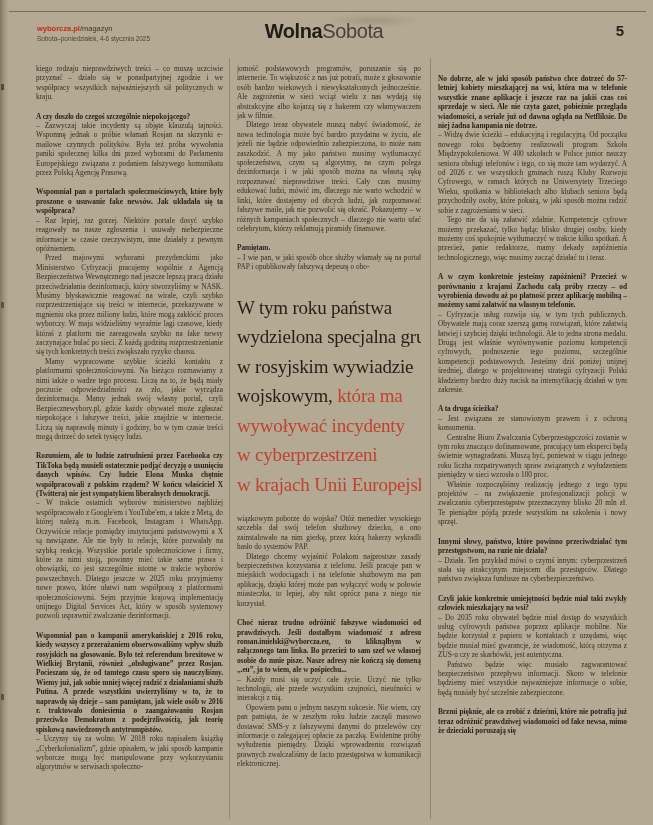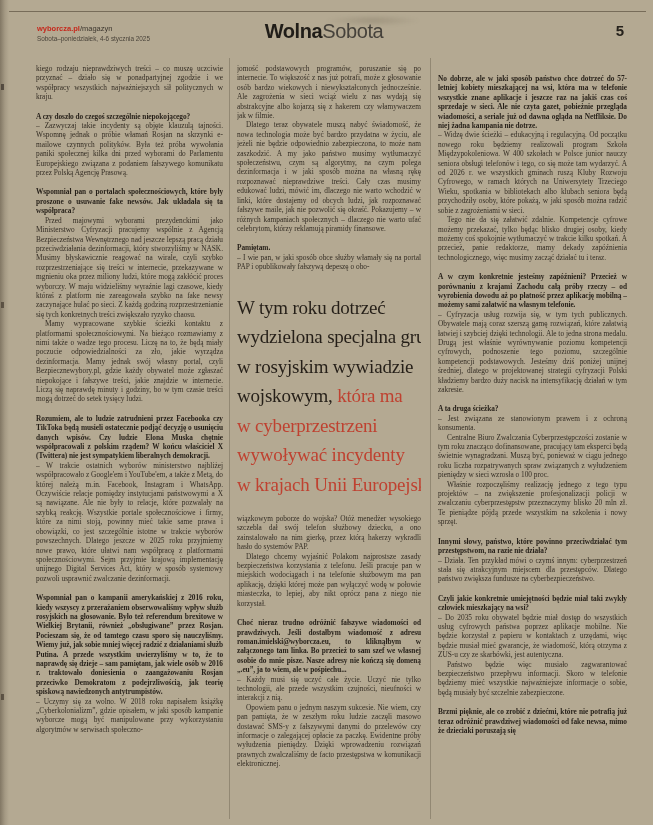--- a/index.html
+++ b/index.html
@@ -95,39 +95,40 @@
   </div>
 
   <div class="vrule vrule-1"></div>
   <div class="vrule vrule-2"></div>
 
   <div class="col col-1">
       <p class="pc">kiego rodzaju nieprawdziwych treści – co muszę uczciwie przyznać – działo się w ponadpartyjnej zgodzie i we współpracy wszystkich najważniejszych sił politycznych w kraju.</p>
       <p class="qst">A czy doszło do czegoś szczególnie niepokojącego?</p>
       <p class="pa">– Zazwyczaj takie incydenty są objęte klauzulą tajności. Wspomnę jednak o próbie włamań Rosjan na skrzynki e-mailowe czynnych polityków. Była też próba wywołania paniki społecznej kilka dni przed wyborami do Parlamentu Europejskiego związana z podaniem fałszywego komunikatu przez Polską Agencję Prasową.</p>
       <p class="qst">Wspomniał pan o portalach społecznościowych, które były proszone o usuwanie fake newsów. Jak układała się ta współpraca?</p>
+      <p class="pa">– Raz lepiej, raz gorzej. Niektóre portale dosyć szybko reagowały na nasze zgłoszenia i usuwały niebezpieczne informacje w czasie rzeczywistym, inne działały z pewnym opóźnieniem.</p>
       <p class="pp">Przed majowymi wyborami prezydenckimi jako Ministerstwo Cyfryzacji pracujemy wspólnie z Agencją Bezpieczeństwa Wewnętrznego nad jeszcze lepszą pracą działu przeciwdziałania dezinformacji, który stworzyliśmy w NASK. Musimy błyskawicznie reagować na wirale, czyli szybko rozprzestrzeniające się treści w internecie, przekazywane w mgnieniu oka przez miliony ludzi, które mogą zakłócić proces wyborczy. W maju widzieliśmy wyraźnie lagi czasowe, kiedy któraś z platform nie zareagowała szybko na fake newsy zaczynające hulać po sieci. Z każdą godziną rozprzestrzenianie się tych konkretnych treści zwiększało ryzyko chaosu.</p>
       <p class="pp">Mamy wypracowane szybkie ścieżki kontaktu z platformami społecznościowymi. Na bieżąco rozmawiamy z nimi także o wadze tego procesu. Liczę na to, że będą miały poczucie odpowiedzialności za zło, jakie wyrządza dezinformacja. Mamy jednak swój własny portal, czyli Bezpiecznewybory.pl, gdzie każdy obywatel może zgłaszać niepokojące i fałszywe treści, jakie znajdzie w internecie. Liczą się naprawdę minuty i godziny, bo w tym czasie treści mogą dotrzeć do setek tysięcy ludzi.</p>
       <p class="qst">Rozumiem, ale to ludzie zatrudnieni przez Facebooka czy TikToka będą musieli ostatecznie podjąć decyzję o usunięciu danych wpisów. Czy ludzie Elona Muska chętnie współpracowali z polskim rządem? W końcu właściciel X (Twittera) nie jest sympatykiem liberalnych demokracji.</p>
       <p class="pa">– W trakcie ostatnich wyborów ministerstwo najbliżej współpracowało z Google'em i YouTube'em, a także z Metą, do której należą m.in. Facebook, Instagram i WhatsApp. Oczywiście relacje pomiędzy instytucjami państwowymi a X są nawiązane. Ale nie były to relacje, które pozwalały na szybką reakcję. Wszystkie portale społecznościowe i firmy, które za nimi stoją, powinny mieć takie same prawa i obowiązki, co jest szczególnie istotne w trakcie wyborów powszechnych. Dlatego jeszcze w 2025 roku przyjmiemy nowe prawo, które ułatwi nam współpracę z platformami społecznościowymi. Sejm przyjmie krajową implementację unijnego Digital Services Act, który w sposób systemowy pozwoli usprawnić zwalczanie dezinformacji.</p>
       <p class="qst">Wspomniał pan o kampanii amerykańskiej z 2016 roku, kiedy wszyscy z przerażaniem obserwowaliśmy wpływ służb rosyjskich na głosowanie. Było też referendum brexitowe w Wielkiej Brytanii, również „obsługiwane” przez Rosjan. Pocieszam się, że od tamtego czasu sporo się nauczyliśmy. Wiemy już, jak sobie mniej więcej radzić z działaniami służb Putina. A przede wszystkim uwierzyliśmy w to, że to naprawdę się dzieje – sam pamiętam, jak wiele osób w 2016 r. traktowało doniesienia o zaangażowaniu Rosjan przeciwko Demokratom z podejrzliwością, jak teorię spiskową nawiedzonych antytrumpistów.</p>
       <p class="pa">– Uczymy się za wolno. W 2018 roku napisałem książkę „Cyberkolonializm”, gdzie opisałem, w jaki sposób kampanie wyborcze mogą być manipulowane przy wykorzystaniu algorytmów w serwisach społeczno-</p>
     </div>
   <div class="col col-2">
       <p class="pc">jomość podstawowych programów, poruszanie się po internecie. To większość z nas już potrafi, może z głosowanie osób bardzo wiekowych i niewykształconych jednocześnie. Ale zagrożenia w sieci wciąż wielu z nas wydają się abstrakcyjne albo kojarzą się z hakerem czy włamywaczem jak w filmie.</p>
       <p class="pp">Dlatego teraz obywatele muszą nabyć świadomość, że nowa technologia może być bardzo przydatna w życiu, ale jeżeli nie będzie odpowiednio zabezpieczona, to może nam zaszkodzić. A my jako państwo musimy wytłumaczyć społeczeństwu, czym są algorytmy, na czym polega dezinformacja i w jaki sposób można na własną rękę rozpoznawać nieprawdziwe treści. Cały czas musimy edukować ludzi, mówić im, dlaczego nie warto wchodzić w linki, które dostajemy od obcych ludzi, jak rozpoznawać fałszywe maile, jak nie pozwolić się okraść. Pokazujemy – w różnych kampaniach społecznych – dlaczego nie warto ufać celebrytom, którzy reklamują piramidy finansowe.</p>
       <p class="qst">Pamiętam.</p>
       <p class="pa">– I wie pan, w jaki sposób obce służby włamały się na portal PAP i opublikowały fałszywą depeszę o obo-</p>
       <div class="pullquote">
-        <div class="pq-line"><span class="pq-dark">W tym roku dotrzeć</span></div>
+        <div class="pq-line"><span class="pq-dark">W tym roku państwa</span></div>
         <div class="pq-line"><span class="pq-dark">wydzielona specjalna grupa</span></div>
         <div class="pq-line"><span class="pq-dark">w rosyjskim wywiadzie</span></div>
         <div class="pq-line"><span class="pq-dark">wojskowym, </span><span class="pq-red">która ma</span></div>
+        <div class="pq-line"><span class="pq-red">wywoływać incydenty</span></div>
         <div class="pq-line"><span class="pq-red">w cyberprzestrzeni</span></div>
-        <div class="pq-line"><span class="pq-red">wywoływać incydenty</span></div>
         <div class="pq-line"><span class="pq-red">w krajach Unii Europejskiej</span></div>
       </div>
       <p class="pc">wiązkowym poborze do wojska? Otóż menedżer wysokiego szczebla dał swój telefon służbowy dziecku, a ono zainstalowało na nim gierkę, przez którą hakerzy wykradli hasło do systemów PAP.</p>
       <p class="pp">Dlatego chcemy wyjaśnić Polakom najprostsze zasady bezpieczeństwa korzystania z telefonu. Jeśli pracuje pan w miejskich wodociągach i na telefonie służbowym ma pan aplikację, dzięki której może pan wyłączyć wodę w połowie miasteczka, to lepiej, aby nikt oprócz pana z niego nie korzystał.</p>
       <p class="qst">Choć nieraz trudno odróżnić fałszywe wiadomości od prawdziwych. Jeśli dostałbym wiadomość z adresu roman.imielski@wyborcza.eu, to kliknąłbym w załączonego tam linka. Bo przecież to sam szef we własnej osobie do mnie pisze. Nasze adresy nie kończą się domeną „.eu”, ja to wiem, ale w pośpiechu...</p>
       <p class="pa">– Każdy musi się uczyć całe życie. Uczyć nie tylko technologii, ale przede wszystkim czujności, nieufności w interakcji z nią.</p>
       <p class="pp">Opowiem panu o jednym naszym sukcesie. Nie wiem, czy pan pamięta, że w zeszłym roku ludzie zaczęli masowo dostawać SMS-y z fałszywymi danymi do przelewów czy informacje o zalegającej opłacie za paczkę. Ewidentne próby wyłudzenia pieniędzy. Dzięki wprowadzeniu rozwiązań prawnych zwalczaliśmy de facto przestępstwa w komunikacji elektronicznej.</p>
     </div>
   <div class="col col-3">
       <p class="qst">No dobrze, ale w jaki sposób państwo chce dotrzeć do 57-letniej kobiety mieszkającej na wsi, która ma w telefonie wszystkie znane aplikacje i jeszcze raz na jakiś czas coś sprzedaje w sieci. Ale nie czyta gazet, pobieżnie przegląda wiadomości, a seriale już od dawna ogląda na Netfliksie. Do niej żadna kampania nie dotrze.</p>

